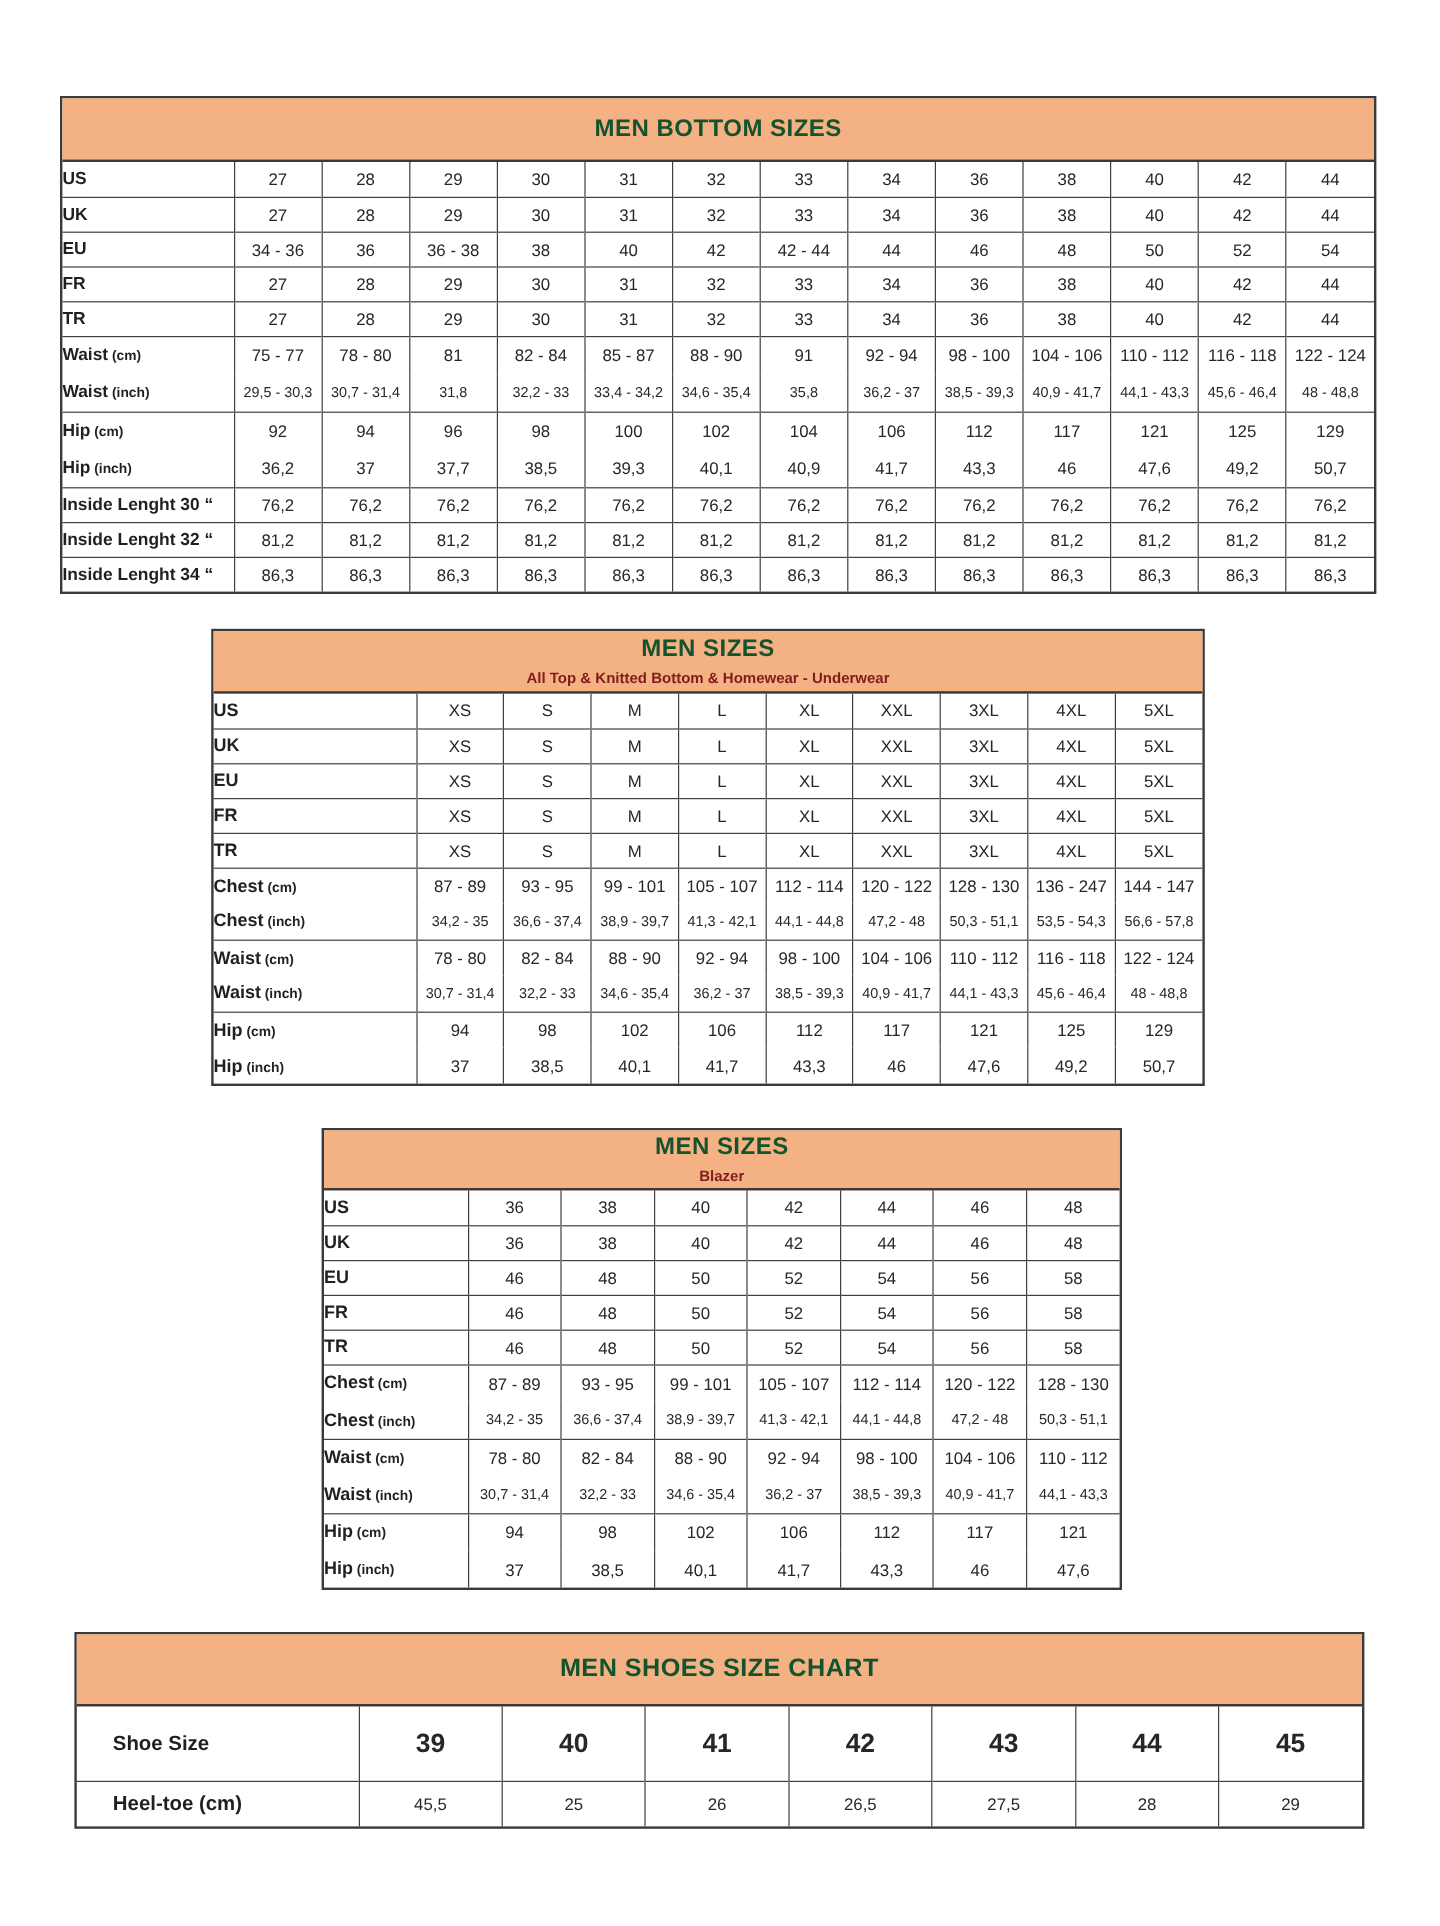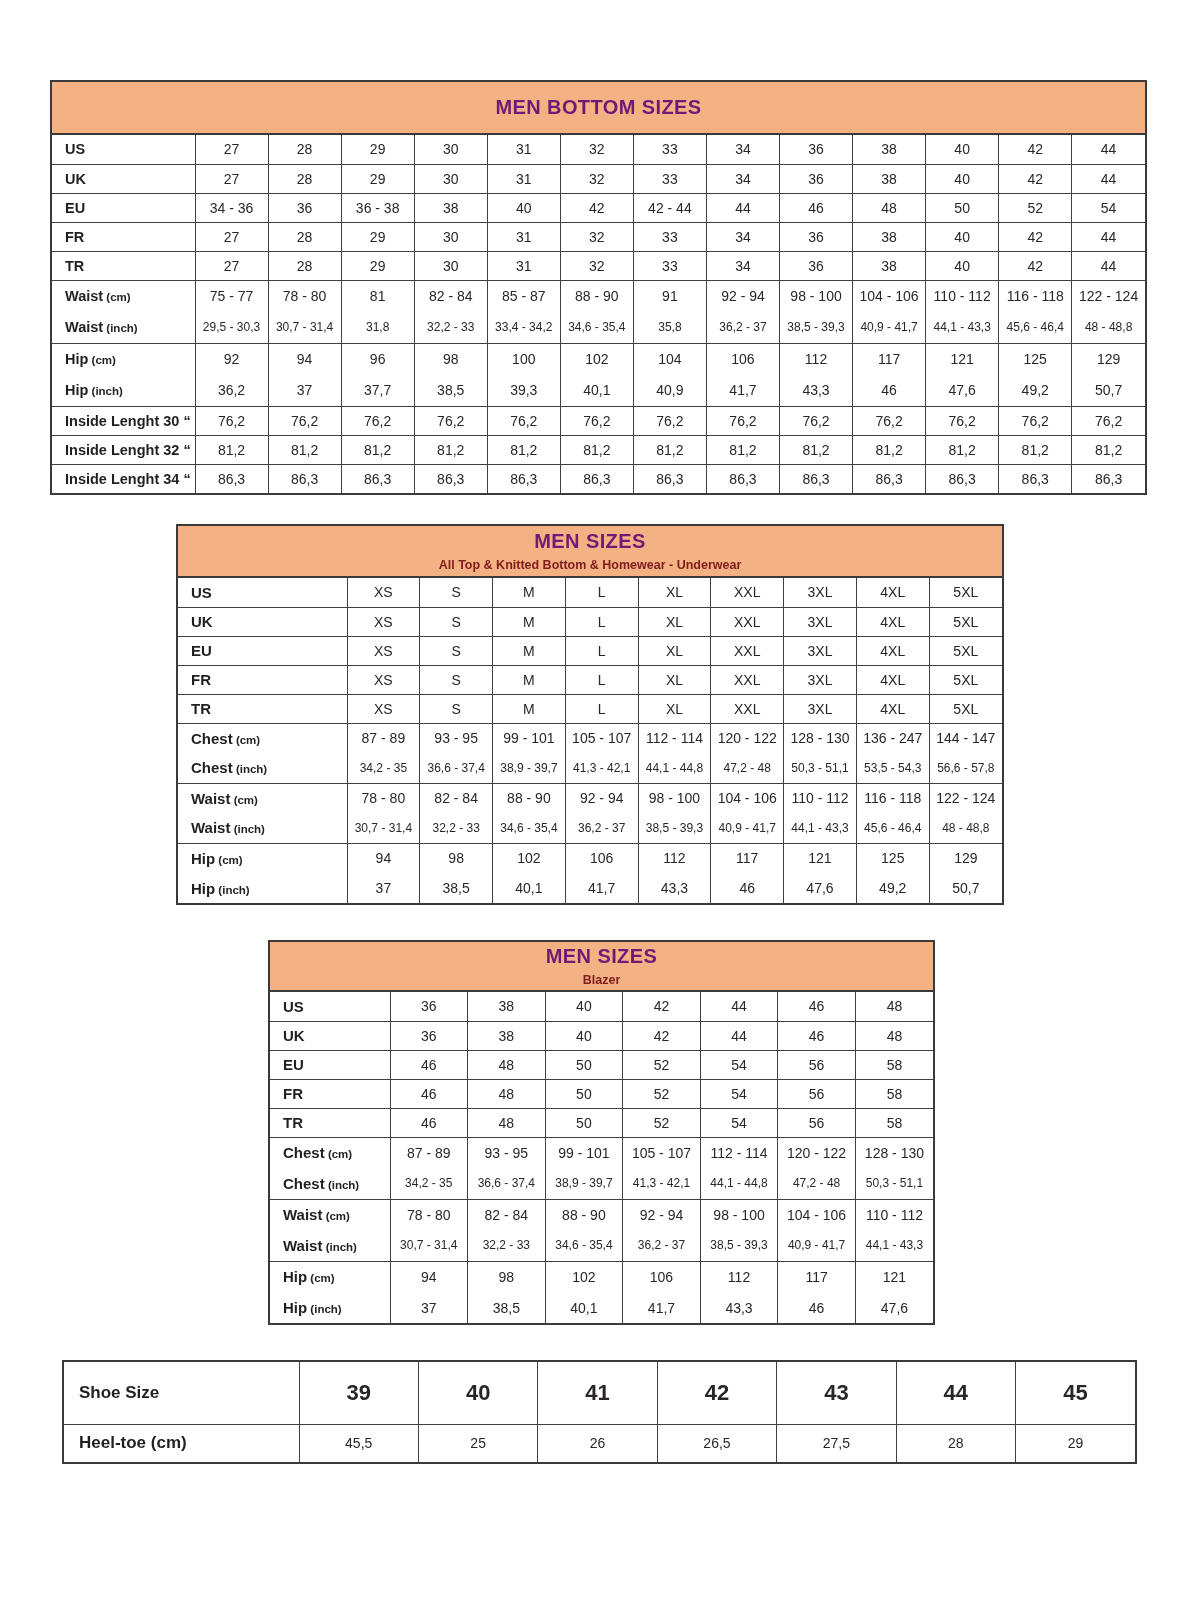--- a/index.html
+++ b/index.html
@@ -21,51 +21,51 @@
     background:#F4B183;
     border-bottom:2px solid #3a3a3a;
     display:flex;flex-direction:column;align-items:center;justify-content:center;
     text-align:center;
   }
   .t1 .tbl-header{height:51px;}
   .t2 .tbl-header{height:50px;}
   .t3 .tbl-header{height:48px;}
   .t4 .tbl-header{height:58px;}
   .tbl-title{
-    font-weight:bold;font-size:20px;letter-spacing:.4px;color:#701a75;line-height:1.05;
+    font-weight:bold;font-size:20px;letter-spacing:.4px;color:#14532d;line-height:1.05;
   }
   .t4 .tbl-title{font-size:21px;}
   .tbl-subtitle{
     font-weight:bold;font-size:12.5px;color:#7f1d1d;margin-top:7px;line-height:1;
   }
   .tbl-body table{
     border-collapse:collapse;table-layout:fixed;width:100%;
   }
   .tbl-body tbody{border-top:1.6px solid #3f3f3f;}
   .tbl-body tbody:first-of-type{border-top:none;}
   th,td{
     border-left:1.6px solid #3f3f3f;
     padding:0;text-align:center;vertical-align:middle;
     font-size:14px;font-weight:normal;color:#2a2627;
     overflow:hidden;white-space:nowrap;
   }
   th{
-    border-left:none;text-align:left;padding-left:13px;
+    border-left:none;text-align:left;
     font-weight:bold;font-size:15px;color:#231f20;
   }
   .unit{font-size:11.5px;font-weight:bold;}
   tr.small td{font-size:12px;}
   
   .t1 tr{height:29px;}   .t1 tbody.multi tr{height:31.5px;}
   .t2 tr{height:29px;}   .t2 tbody.multi tr{height:30px;}
   .t3 tr{height:29px;}   .t3 tbody.multi tr{height:31px;}
   .t1 th{font-size:14.5px;}
   .t4 tbody:nth-of-type(1) tr{height:62px;}
   .t4 tbody:nth-of-type(2) tr{height:38px;margin-top:47px;}
-  .t4 th{font-size:17px;padding-left:15px;}
+  .t4 th{font-size:17px;padding-left:30px;}
   .t4 tbody:nth-of-type(1) td{font-weight:bold;font-size:22px;}
   .t4 tbody:nth-of-type(2) td{font-size:14px;}
   
   .t1 col.col-label{width:143px;}
   .t2 col.col-label{width:169px;}
   .t3 col.col-label{width:120px;}
   .t4 col.col-label{width:235px;}
 </style>
 </head>
 <body>
@@ -622,20 +622,23 @@
               <td>43,3</td>
               <td>46</td>
               <td>47,6</td>
             </tr>
           </tbody>
         </table>
       </div>
   </section>
 
   <section class="size-table t4" style="left:62px;top:1360px;width:1075px;">
+    <header class="tbl-header">
+      <div class="tbl-title">MEN SHOES SIZE CHART</div>
+    </header>
     <div class="tbl-body">
         <table>
           <colgroup>
             <col class="col-label">
             <col>
             <col>
             <col>
             <col>
             <col>
             <col>

